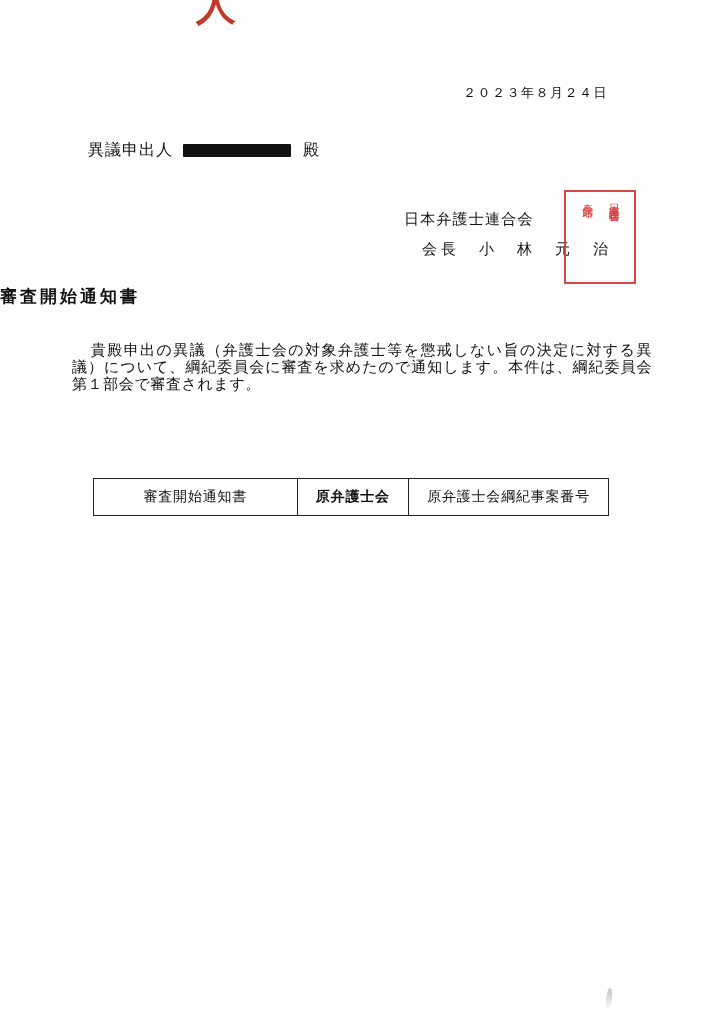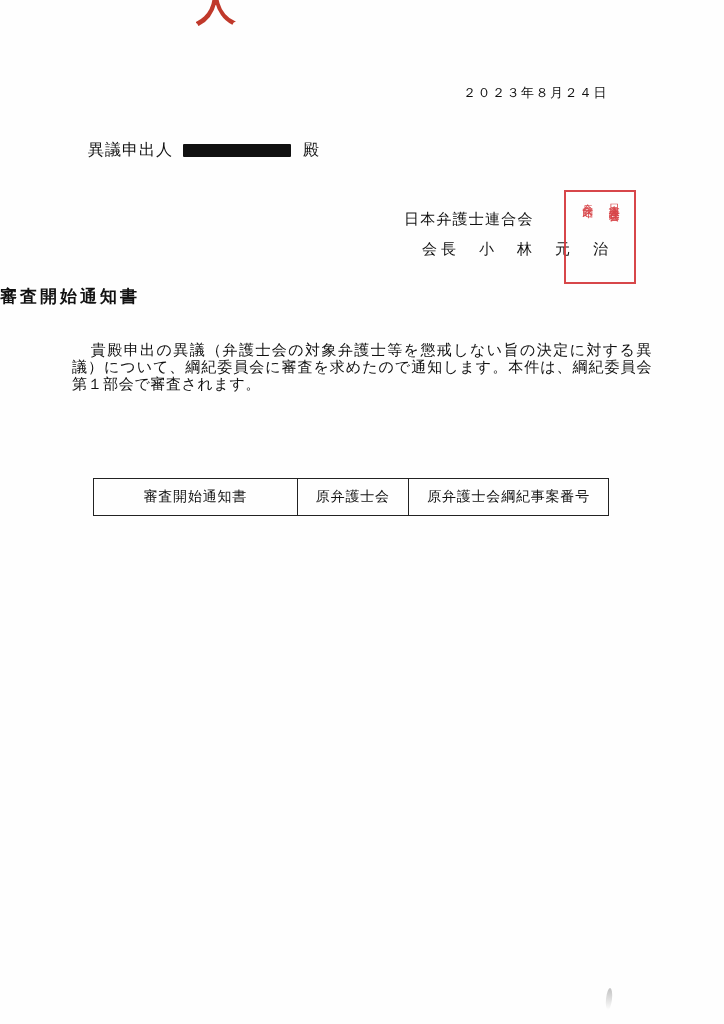--- a/index.html
+++ b/index.html
@@ -152,21 +152,21 @@
     font-size: 14px;
   }
   table.case-table td {
     border: 1px solid #222222;
     height: 32px;
     text-align: center;
     letter-spacing: .8px;
     padding: 2px 4px;
   }
   table.case-table td.c1 { width: 206px; }
-  table.case-table td.c2 { width: 108px; }
+  table.case-table td.c2 { width: 108px; font-weight: bold; }
   table.case-table td.c3 { width: 202px; font-family: Liberation Mono, monospace; }
 
   .footer-smudge {
     position: absolute;
     bottom: 14px;
     left: 606px;
     width: 6px;
     height: 22px;
     background: linear-gradient(to bottom, rgba(120,120,120,.45), rgba(120,120,120,0));
     border-radius: 50%;

